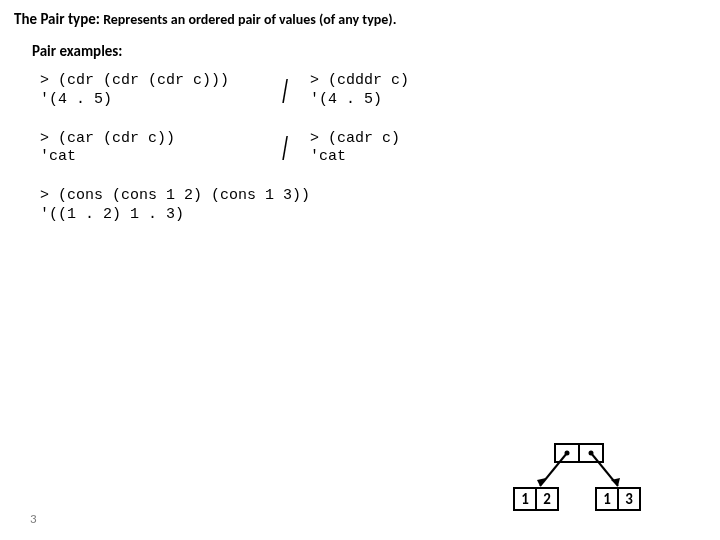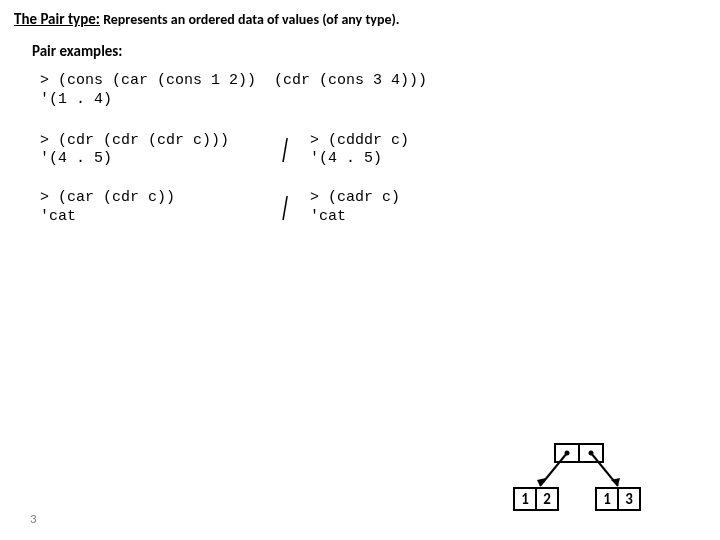--- a/index.html
+++ b/index.html
@@ -8,66 +8,66 @@
   .title-bar {
     background: linear-gradient(to right, #c9dbed 0%, #c9dbed 70%, #e8eff7 100%);
     padding: 6px 14px 7px 14px;
     border-bottom: 2px solid #9bb8d6;
     font-weight: bold;
     font-size: 17px;
     color: #1a1a1a;
   }
   .body { padding: 10px 18px 0 14px; }
   .pair-type-line { font-size: 15px; color: #000; margin-bottom: 14px; }
-  .pair-type-line .lead { font-weight: bold; text-decoration: underline; }
+  .pair-type-line .lead { font-weight: bold; }
   .pair-type-line .desc { font-weight: bold; font-size: 14px; }
   .more-ex { font-weight: bold; font-size: 15px; margin-left: 18px; margin-bottom: 12px; }
   .code-area { margin-left: 26px; }
   .code-block { font-family: "Courier New", monospace; font-size: 15px; line-height: 1.25; white-space: pre; margin-bottom: 22px; }
   .pair-row { display: flex; align-items: center; margin-bottom: 20px; }
   .pair-row .left, .pair-row .right { font-family: "Courier New", monospace; font-size: 15px; line-height: 1.25; white-space: pre; }
   .pair-row .left { width: 220px; }
   .pair-row .slash { font-size: 34px; font-family: Arial, sans-serif; color: #000; width: 50px; text-align: center; line-height: 1; transform: scaleX(0.6); }
   .page-num { position: absolute; left: 30px; bottom: 14px; font-size: 13px; color: #7a7a7a; }
   .diagram { position: absolute; right: 60px; bottom: 22px; }
   .diagram svg { display: block; }
 </style>
 </head>
 <body>
 
 <div class="slide">
 
 
   <div class="body">
     <div class="pair-type-line">
-      <span class="lead">The Pair type:</span><span class="desc"> Represents an ordered data of values (of any type).</span>
+      <span class="lead">The Pair type:</span><span class="desc"> Represents an ordered pair of values (of any type).</span>
     </div>
 
     <div class="more-ex">Pair examples:</div>
 
     <div class="code-area">
-      <div class="code-block">&gt; (cons (car (cons 1 2))  (cdr (cons 3 4)))
-'(1 . 4)</div>
 
       <div class="pair-row">
         <div class="left">&gt; (cdr (cdr (cdr c)))
 '(4 . 5)</div>
         <div class="slash">/</div>
         <div class="right">&gt; (cdddr c)
 '(4 . 5)</div>
       </div>
 
       <div class="pair-row">
         <div class="left">&gt; (car (cdr c))
 'cat</div>
         <div class="slash">/</div>
         <div class="right">&gt; (cadr c)
 'cat</div>
       </div>
 
+      <div class="code-block" style="margin-bottom:10px">&gt; (cons (cons 1 2) (cons 1 3))
+'((1 . 2) 1 . 3)</div>
     </div>
   </div>
 
   <div class="page-num">3</div>
 
   <div class="diagram">
     <svg width="160" height="76">
 
       <rect x="55" y="2" width="24" height="18" fill="#fff" stroke="#000" stroke-width="2"></rect>
       <rect x="79" y="2" width="24" height="18" fill="#fff" stroke="#000" stroke-width="2"></rect>

